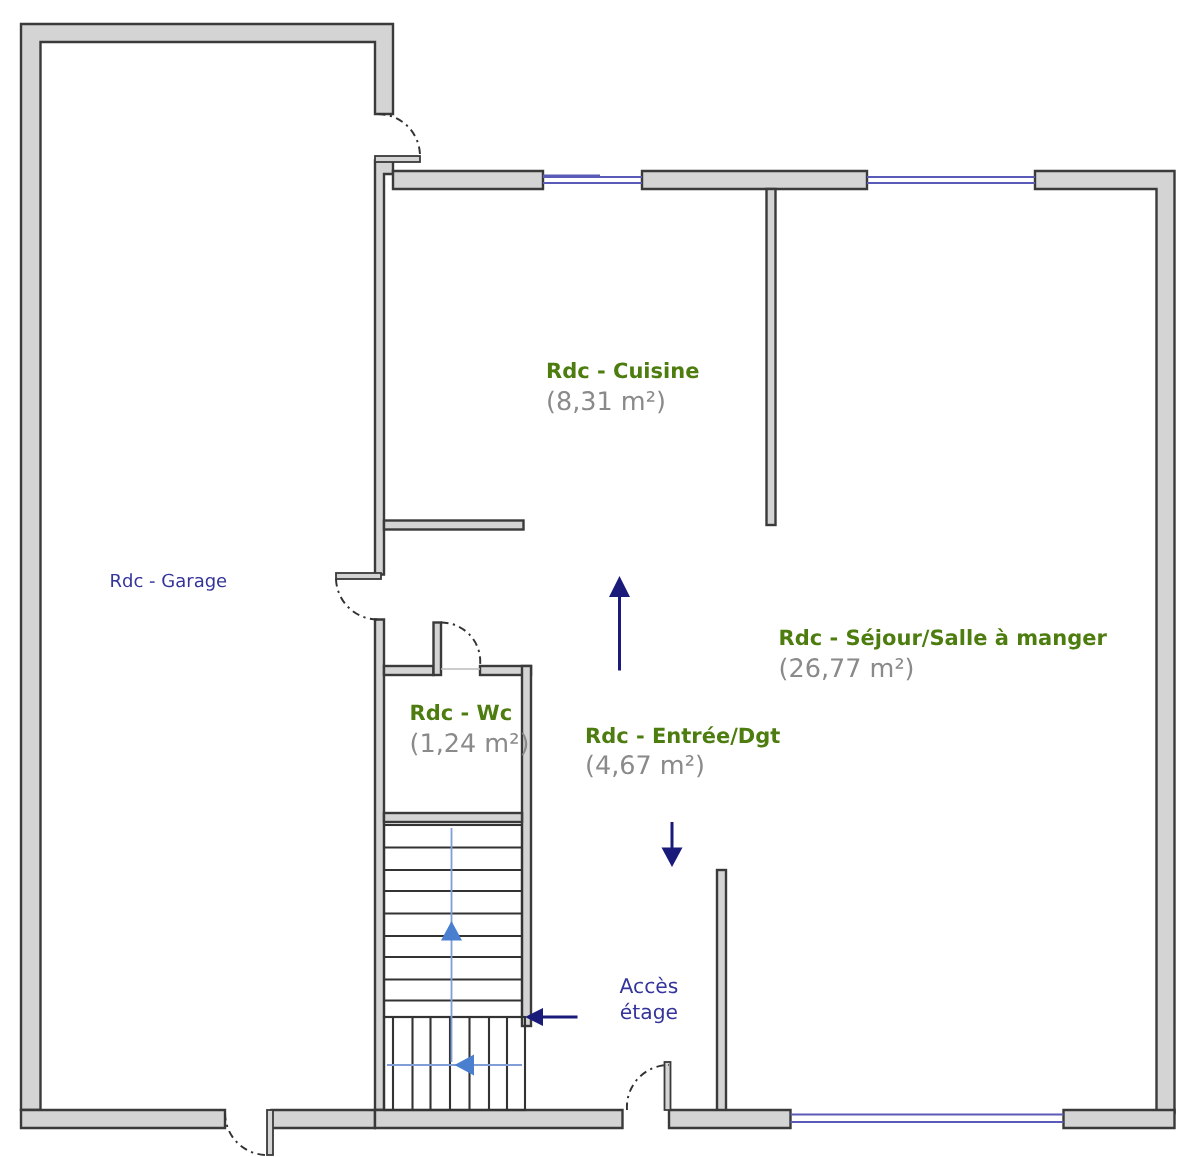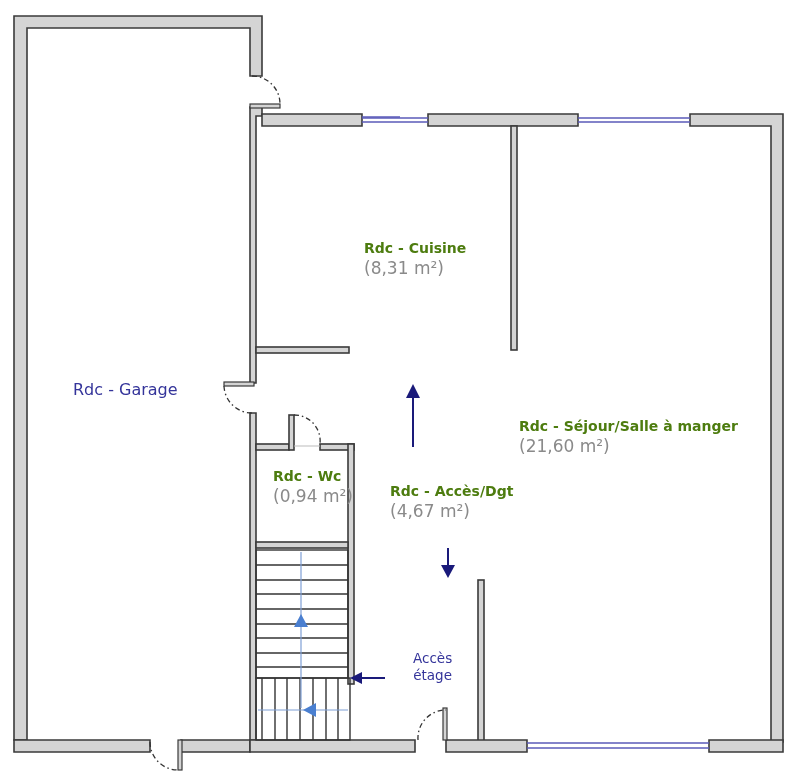--- a/index.html
+++ b/index.html
@@ -9,21 +9,21 @@
   .win { stroke: #5a5ab8; stroke-width: 1.4; fill: none; }
   .door-leaf { fill: #d4d4d4; stroke: #3a3a3a; stroke-width: 1.2; }
   .door-arc { fill: none; stroke: #333; stroke-width: 1.3; stroke-dasharray: 5 3 1.5 3; }
   .stair { fill: none; stroke: #333; stroke-width: 1.4; }
   .stair-axis { stroke: #7f9fd6; stroke-width: 1.2; }
   .stair-arrow { fill: #4a7fd0; }
   .flow { stroke: #1a1a7a; stroke-width: 2; }
   .flow-head { fill: #1a1a7a; }
   .label { position: absolute; white-space: nowrap; line-height: 1.25; }
   .name-bold { color: #4d7c0f; font-weight: bold; font-size: 14px; }
-  .name-plain { color: #34349a; font-size: 16px; }
+  .name-plain { color: #34349a; font-size: 12px; }
   .area { color: #8a8a8a; font-size: 17px; }
   .annot { color: #34349a; font-size: 13.5px; text-align: center; line-height: 1.25; }
 </style>
 </head>
 <body>
 
 <svg width="800" height="771" viewBox="0 0 800 771">
 
   <g>
 
@@ -147,29 +147,29 @@
   <div class="name-plain">Rdc - Garage</div>
 </div>
 
 <div class="label" style="left:364px; top:240px;">
   <div class="name-bold">Rdc - Cuisine</div>
   <div class="area">(8,31 m²)</div>
 </div>
 
 <div class="label" style="left:519px; top:418px;">
   <div class="name-bold">Rdc - Séjour/Salle à manger</div>
-  <div class="area">(21,60 m²)</div>
+  <div class="area">(26,77 m²)</div>
 </div>
 
 <div class="label" style="left:273px; top:468px;">
   <div class="name-bold">Rdc - Wc</div>
-  <div class="area">(0,94 m²)</div>
+  <div class="area">(1,24 m²)</div>
 </div>
 
 <div class="label" style="left:390px; top:483px;">
-  <div class="name-bold">Rdc - Accès/Dgt</div>
+  <div class="name-bold">Rdc - Entrée/Dgt</div>
   <div class="area">(4,67 m²)</div>
 </div>
 
 <div class="label annot" style="left:380px; top:650px;margin-left:33px;">
   <div>Accès</div>
   <div>étage</div>
 </div>
 
 </body></html>

